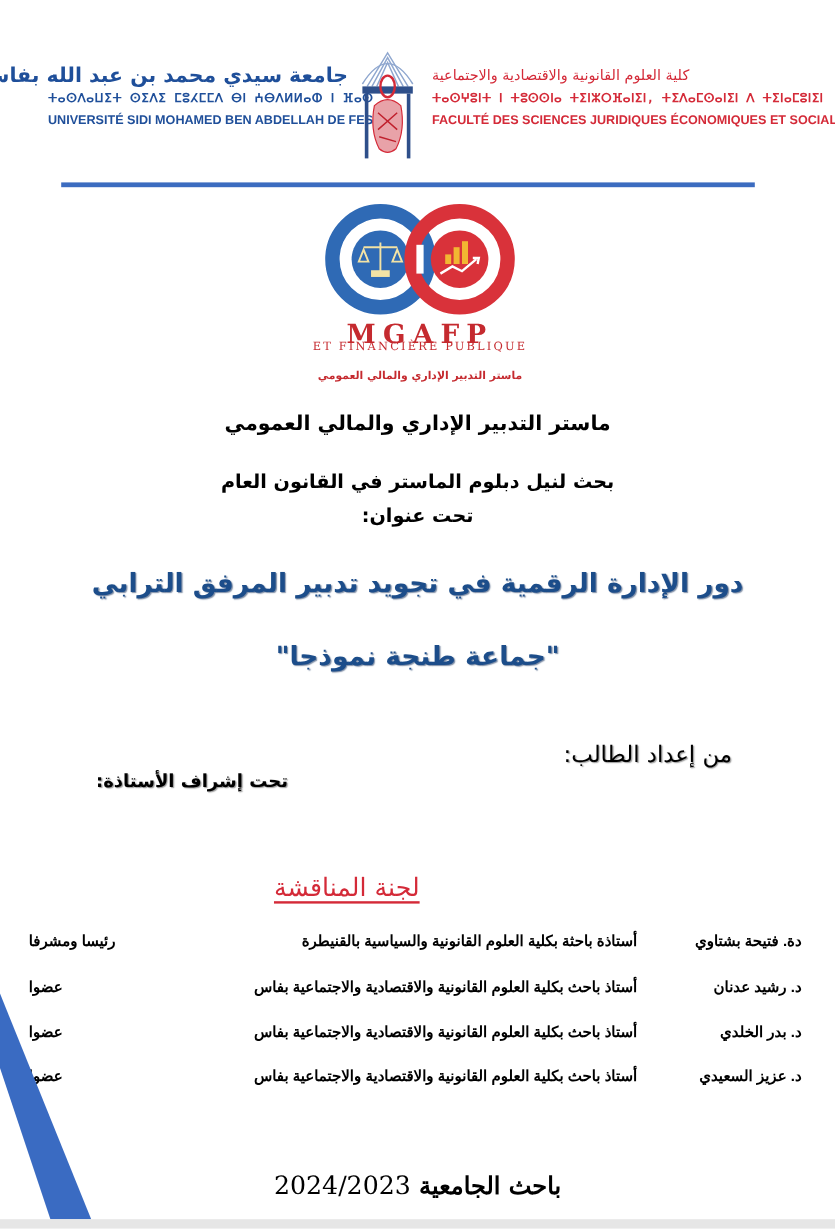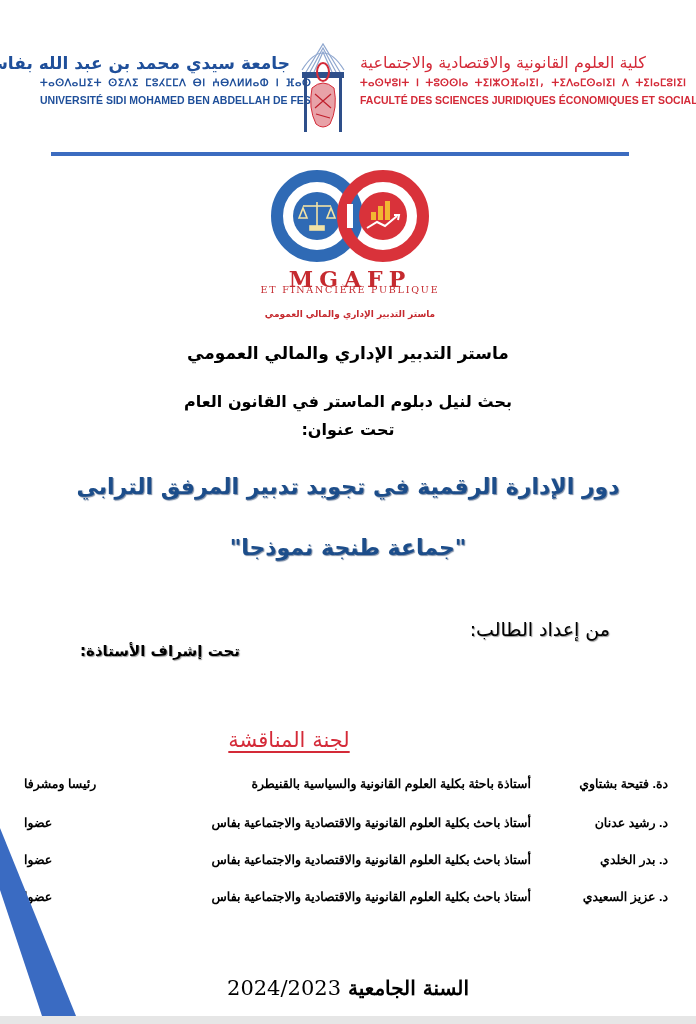--- a/index.html
+++ b/index.html
@@ -9,21 +9,21 @@
   }
   .abs { position:absolute; }
 
   
   .hdr-left { left:40px; top:52px; width:250px; text-align:right; }
   .hdr-left .ar { font-size:17px; font-weight:bold; color:#1f4f9a; direction:rtl; white-space:nowrap; line-height:22px; }
   .hdr-left .tz { font-size:10px; font-weight:bold; color:#1f4f9a; letter-spacing:0.5px; white-space:nowrap; line-height:18px; font-family:"DejaVu Sans Mono", monospace; }
   .hdr-left .fr { font-size:10.5px; font-weight:bold; color:#1f4f9a; white-space:nowrap; line-height:16px; font-family:"Liberation Sans", sans-serif; }
 
   .hdr-right { left:360px; top:52px; width:290px; text-align:left; }
-  .hdr-right .ar { font-size:16px; color:#d42a38; direction:rtl; white-space:nowrap; line-height:22px; text-align:left; }
+  .hdr-right .ar { font-size:12px; color:#d42a38; direction:rtl; white-space:nowrap; line-height:22px; text-align:left; }
   .hdr-right .tz { font-size:10px; font-weight:bold; color:#d42a38; letter-spacing:0.3px; white-space:nowrap; line-height:18px; font-family:"DejaVu Sans Mono", monospace; }
   .hdr-right .fr { font-size:10.5px; font-weight:bold; color:#d42a38; white-space:nowrap; line-height:16px; font-family:"Liberation Sans", sans-serif; }
 
   .crest { left:300px; top:38px; width:46px; height:100px; }
   .hr-line { left:51px; top:152px; width:578px; height:4px; background:#3c6cc0; }
 
   
   .mgafp-logo { left:255px; top:168px; width:190px; height:96px; }
   .mgafp-title { left:220px; top:266px; width:260px; text-align:center; font-family:"DejaVu Serif", serif; font-weight:bold; font-size:22px; letter-spacing:6px; color:#c52a2f; }
   .mgafp-sub { left:200px; top:284px; width:300px; text-align:center; font-family:"DejaVu Serif", serif; font-size:9.5px; letter-spacing:1.8px; color:#c52a2f; line-height:12px; }
@@ -159,17 +159,17 @@
   <span class="role">عضوا</span>
 </div>
 
 <div class="abs deco">
   <svg width="110" height="200" viewBox="0 0 110 200">
     <polygon points="0,8 0,70 42,196 76,196" fill="#3a6bc2"></polygon>
   </svg>
 </div>
 
 <div class="abs year">
-  <span>السنة الجامعية</span>
+  <span>باحث الجامعية</span>
   <span class="yr">2024/2023</span>
 </div>
 
 <div class="abs bottom-bar"></div>
 
 </body></html>

